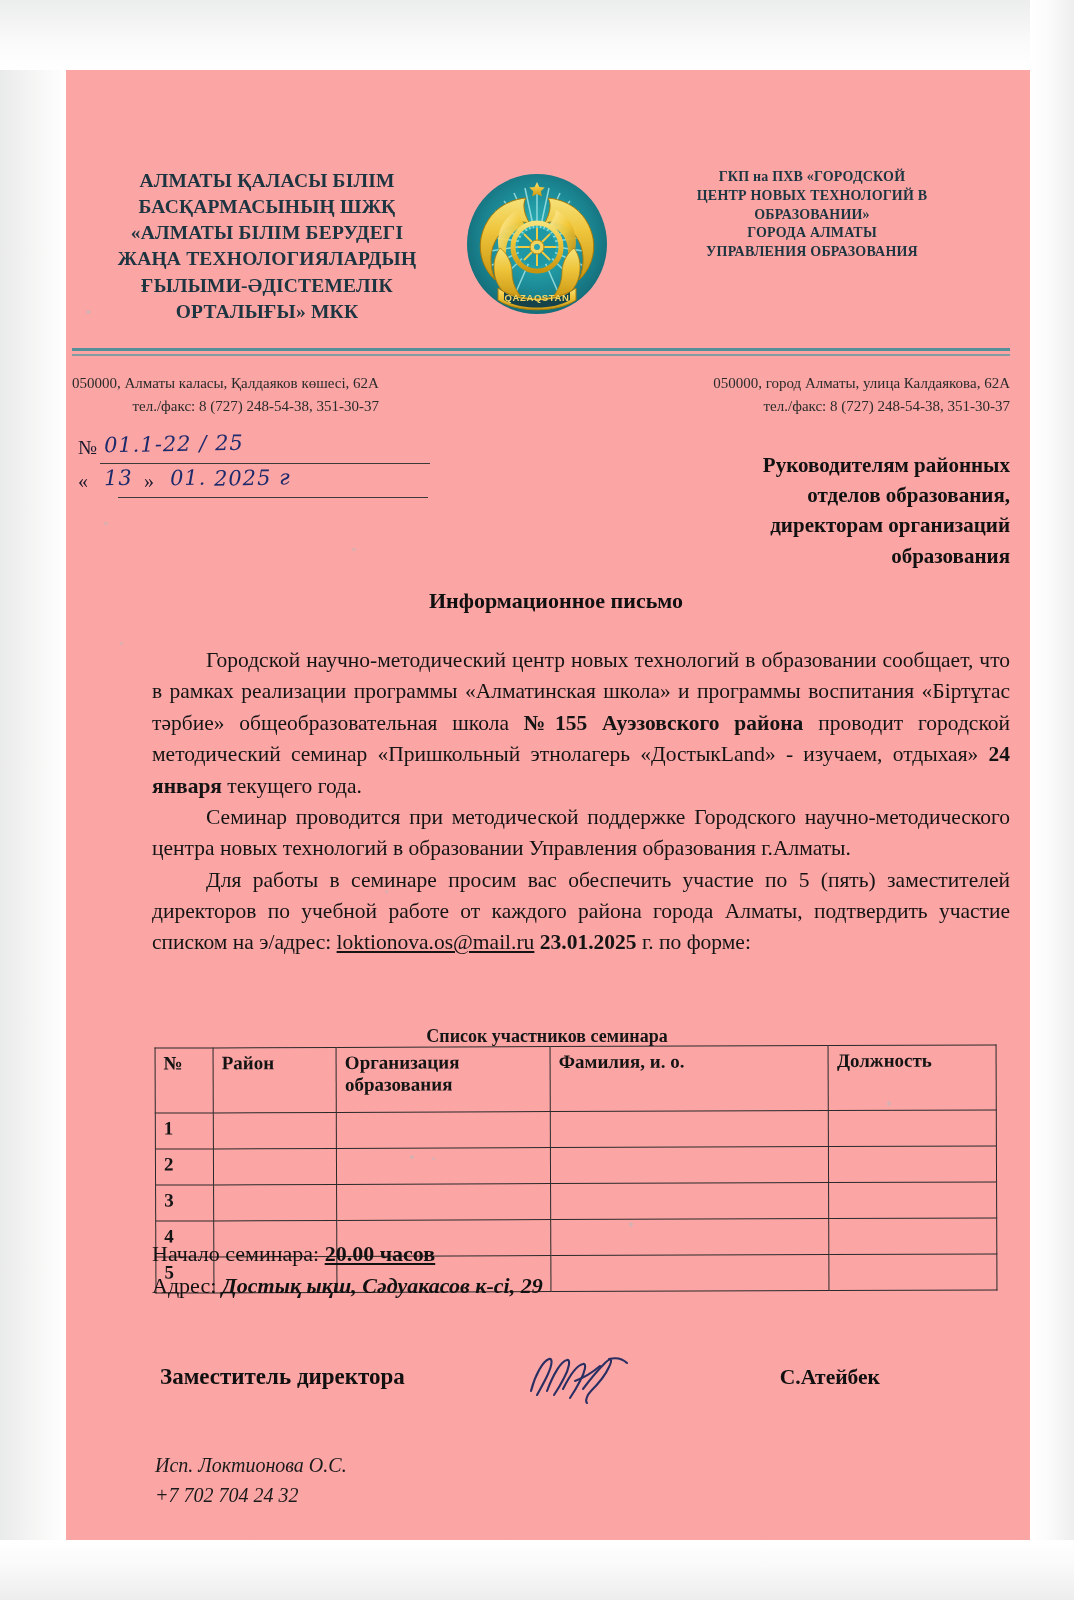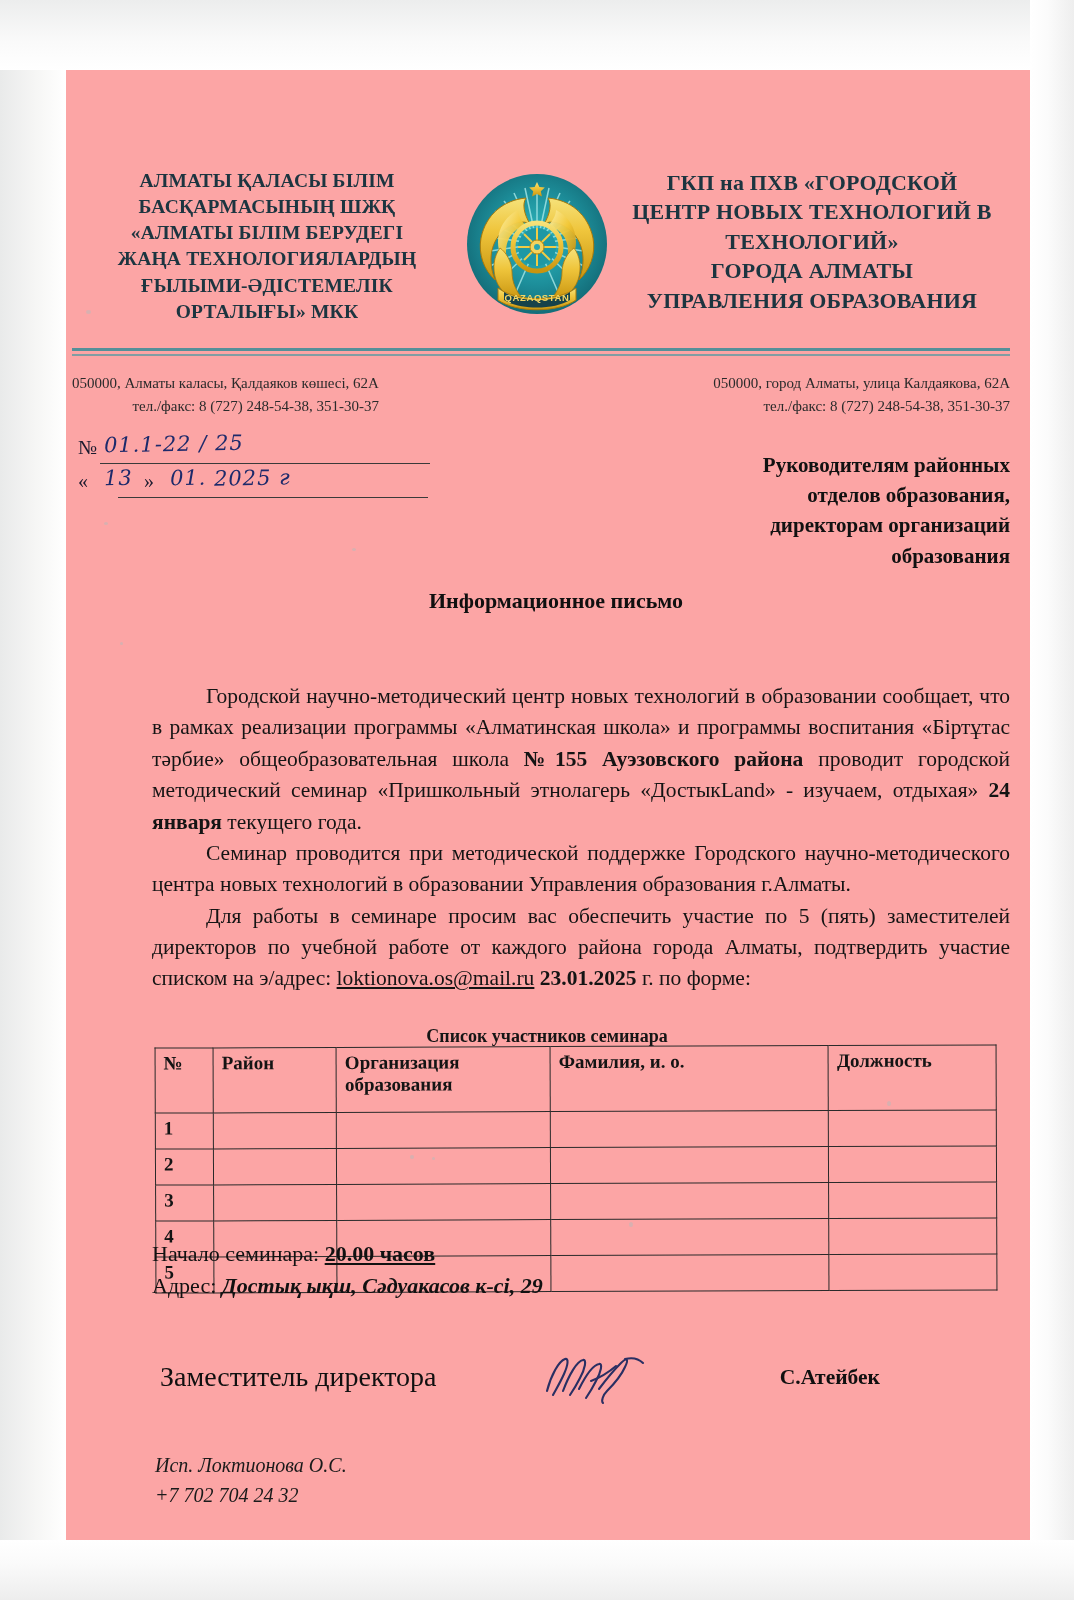--- a/index.html
+++ b/index.html
@@ -68,21 +68,21 @@
   .lh-block {
     font-family: "Liberation Serif", "DejaVu Serif", serif;
     font-weight: bold;
     font-size: 19.5px;
     line-height: 1.34;
     color: #1c3540;
     text-align: center;
     letter-spacing: 0.2px;
   }
   .lh-left { width: 390px; }
-  .lh-right { width: 400px; font-size: 22px; }
+  .lh-right { width: 400px; font-size: 14px; }
   .lh-line { white-space: nowrap; }
   .lh-right .lh-line { white-space: normal; }
 
   .emblem-wrap {
     width: 150px;
     display: flex;
     justify-content: center;
     padding-top: 2px;
   }
 
@@ -189,21 +189,20 @@
   .body-text {
     position: absolute;
     left: 152px;
     top: 645px;
     width: 858px;
     font-size: 21.5px;
     line-height: 1.46;
     color: #141414;
     text-align: justify;
     text-justify: inter-word;
-    margin-top: 36px;
   }
   .body-text p {
     margin: 0 0 0 0;
     text-indent: 54px;
   }
   b, .b { font-weight: bold; }
   .mail-link {
     text-decoration: underline;
     color: #141414;
   }
@@ -275,22 +274,22 @@
   .sig-row {
     position: absolute;
     left: 160px;
     top: 1345px;
     width: 720px;
     display: flex;
     align-items: center;
     justify-content: space-between;
   }
   .sig-title {
-    font-weight: normal;
-    font-size: 28px;
+    font-weight: bold;
+    font-size: 23px;
     color: #101010;
   }
   .sig-mark {
     position: relative;
     width: 150px;
     height: 64px;
   }
   .sig-name {
     font-weight: bold;
     font-size: 21.5px;
@@ -422,21 +421,21 @@
 
           <path d="M34 118 C52 132 94 132 112 118 L112 130 C94 143 52 143 34 130 Z" fill="url(#goldGrad)" stroke="#a9790a" stroke-width="1"></path>
           <path d="M40 122 C56 133 90 133 106 122 L106 130 C90 140 56 140 40 130 Z" fill="#16424a"></path>
           <text x="73" y="131" text-anchor="middle" font-family="Liberation Sans, sans-serif" font-size="9.5" font-weight="bold" fill="#f3d767" letter-spacing="0.6">QAZAQSTAN</text>
         </svg>
       </div>
 
       <div class="lh-block lh-right">
         <div class="lh-line">ГКП на ПХВ «ГОРОДСКОЙ</div>
         <div class="lh-line">ЦЕНТР НОВЫХ ТЕХНОЛОГИЙ В</div>
-        <div class="lh-line">ТЕХНОЛОГИЙ»</div>
+        <div class="lh-line">ОБРАЗОВАНИИ»</div>
         <div class="lh-line">ГОРОДА АЛМАТЫ</div>
         <div class="lh-line">УПРАВЛЕНИЯ ОБРАЗОВАНИЯ</div>
       </div>
     </div>
 
     <div class="rule">
       <div class="r1"></div>
       <div class="r2"></div>
     </div>
 

